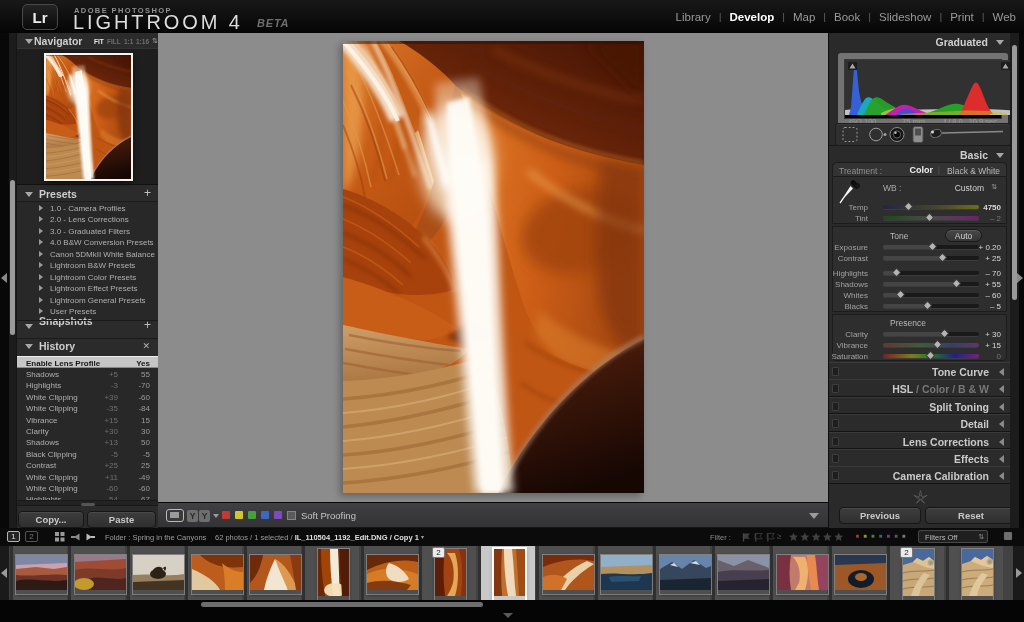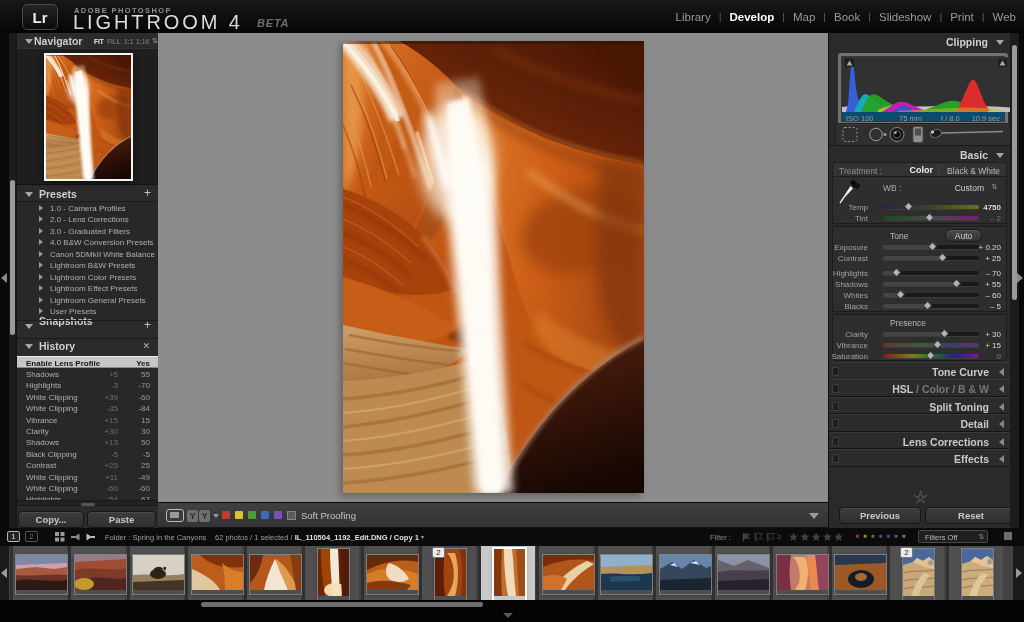--- a/index.html
+++ b/index.html
@@ -227,23 +227,23 @@
       <div class="hr" style="top:438.1px;padding:1.5px 8px 0 9px">White Clipping<span style="position:absolute;right:40px;color:#6f6f6f">+11</span><span style="position:absolute;right:8px;color:#9a9a9a">-49</span></div>
       <div class="hr" style="top:449.5px;padding:1.5px 8px 0 9px">White Clipping<span style="position:absolute;right:40px;color:#6f6f6f">-60</span><span style="position:absolute;right:8px;color:#9a9a9a">-60</span></div>
       <div class="hr" style="top:460.9px;padding:1.5px 8px 0 9px">Highlights<span style="position:absolute;right:40px;color:#6f6f6f">-54</span><span style="position:absolute;right:8px;color:#9a9a9a">-67</span></div>
  <div class="abs" style="left:0;right:0;top:467px;height:6px;background:#232323;border-top:1px solid #191919;border-bottom:1px solid #191919">
         <div style="position:absolute;left:64px;top:2px;width:14px;height:3px;background:#555;border-radius:2px"></div>
       </div>
  <div class="lbtn" style="left:1px;top:478px;width:66px">Copy...</div>
  <div class="lbtn" style="left:70px;top:478px;width:69px">Paste</div>
 </div>
 <div class="abs" id="rpanel">
-<span class="phead abs" style="right:22px;top:3px">Clipping</span>
+<span class="phead abs" style="right:22px;top:3px">Graduated</span>
       <span class="tri down abs" style="right:6px;top:7px"></span>
-<div class="abs" style="left:9px;top:20px;width:170px;height:72px;border:3px solid #737373;border-radius:3px;background:#0c4a6e;box-shadow:0 0 0 1px #383838 inset">
+<div class="abs" style="left:9px;top:20px;width:170px;height:72px;border:6px solid #737373;border-radius:3px;background:#000000;box-shadow:0 0 0 1px #383838 inset">
         <svg width="168" height="55" viewBox="0 0 168 55" style="position:absolute;left:0.5px;top:0.5px">
 <rect width="168" height="55" fill="#313131"></rect>
 <path d="M0,55 L0,50 C15,48 30,49 45,49.5 C70,50.3 95,49 120,48.6 C136,48.4 152,49.6 168,50.5 L168,55 Z" fill="#c2c2c2"></path>
 <path d="M4,55 L6,47 C7,38 8,15 9.5,5 L11,3 C12,9 13,24 14.5,34 C16,42 18,48 21,52.5 L18,55 Z" fill="#3560d6"></path>
 <path d="M12,55 C14,50 17,43 20,39 C23,36 26,37 30,41 C34,44 38,48.5 44,52 L40,55 Z" fill="#1aa8bc"></path>
 <path d="M19,55 C22,49 25,40 29,38 C33,36 37,39 41,42 C46,45 52,48.5 58,51 L54,55 Z" fill="#28a028" opacity=".95"></path>
 <path d="M36,53 C42,50 48,48 54,48 C60,48 66,49 72,50.5 L72,55 L36,55 Z" fill="#d0d038" opacity=".7"></path>
 <path d="M40,55 C45,51.5 50,48 55,45.5 C60,43.5 65,45.5 70,48 C74,50 78,51.5 82,53 L78,55 Z" fill="#c41eae"></path>
 <path d="M52,53.5 C55,50.5 58,48.5 61,48.5 C64,48.5 67,50.5 70,52 L70,55 L52,55 Z" fill="#3555cc" opacity=".85"></path>
 <path d="M76,55 C82,53.5 90,50.5 97,47.5 C103,45 109,43 114,44 C119,45 125,48 131,51.5 L127,55 Z" fill="#28a028"></path>
@@ -381,20 +381,21 @@
           </div>
           <span class="val dim">0</span>
         </div>
 </div>
 <div class="rph" style="top:329.0px"><span class="tog"></span>Tone Curve<span class="arr"></span></div>
       <div class="rph" style="top:346.4px"><span class="tog"></span><b>HSL</b><span style="color:#777"> / Color  /  B &amp; W</span><span class="arr"></span></div>
       <div class="rph" style="top:363.8px"><span class="tog"></span>Split Toning<span class="arr"></span></div>
       <div class="rph" style="top:381.2px"><span class="tog"></span>Detail<span class="arr"></span></div>
       <div class="rph" style="top:398.6px"><span class="tog"></span>Lens Corrections<span class="arr"></span></div>
       <div class="rph" style="top:416.0px"><span class="tog"></span>Effects<span class="arr"></span></div>
+      <div class="rph" style="top:433.4px"><span class="tog"></span>Camera Calibration<span class="arr"></span></div>
 <svg width="17" height="17" class="abs" style="left:83px;top:456px;opacity:.55" viewBox="0 0 22 22">
  <g stroke="#8a8a8a" fill="none">
           <circle cx="11" cy="11" r="2.6"></circle>
  <path d="M11,2 L12.6,8.5 M11,2 L9.4,8.5 M19.6,8.1 L13.4,10.5 M19.6,8.1 L14.2,12.2 M16.3,18.3 L12.6,13.4 M16.3,18.3 L11,14 M5.7,18.3 L9.4,13.4 M5.7,18.3 L11,14 M2.4,8.1 L8.6,10.5 M2.4,8.1 L7.8,12.2"></path>
         </g>
 </svg>
 <div class="lbtn" style="left:10px;top:474px;width:82px">Previous</div>
 <div class="lbtn" style="left:96px;top:474px;width:92px">Reset</div>
 </div>
 <div class="abs" id="rtrack"></div>

